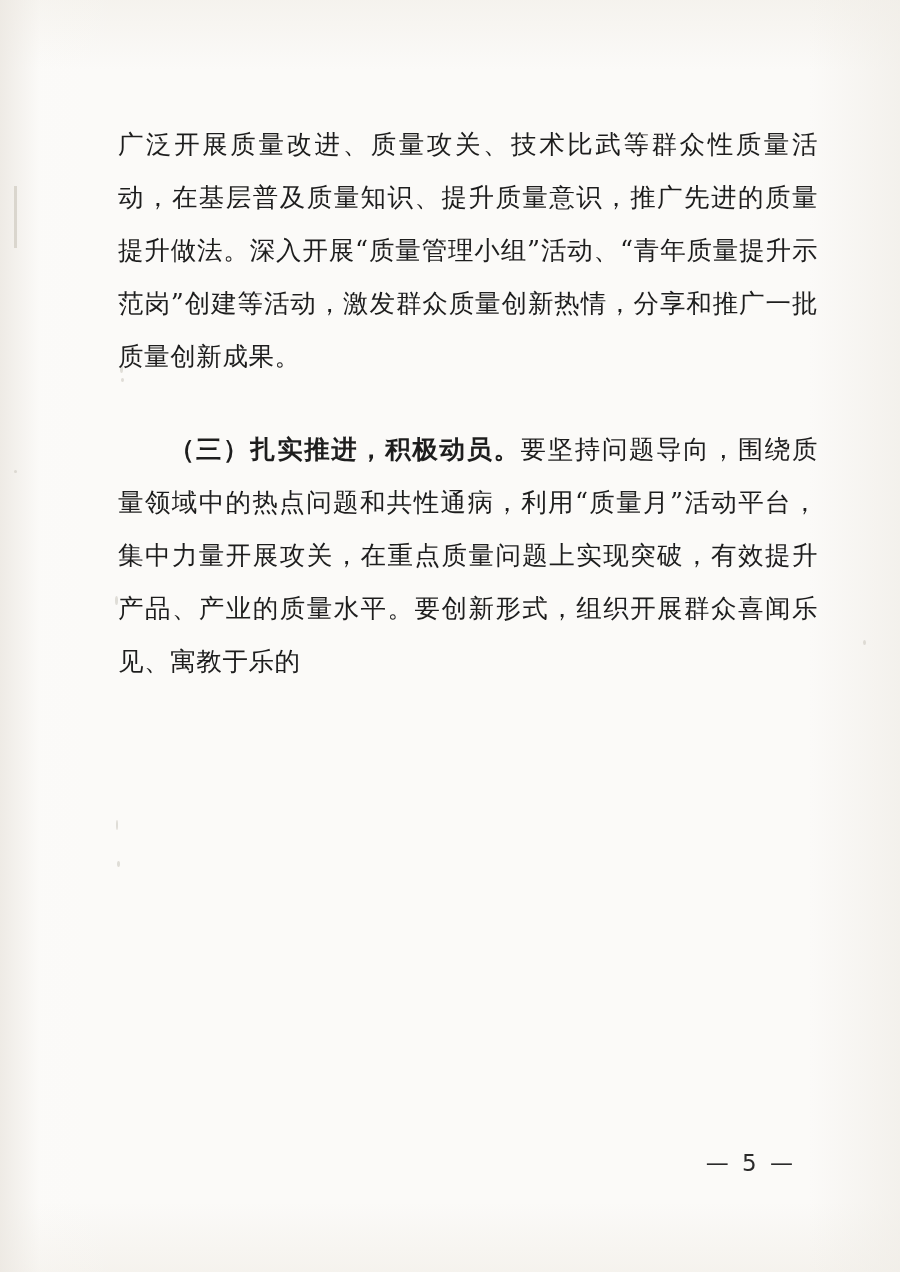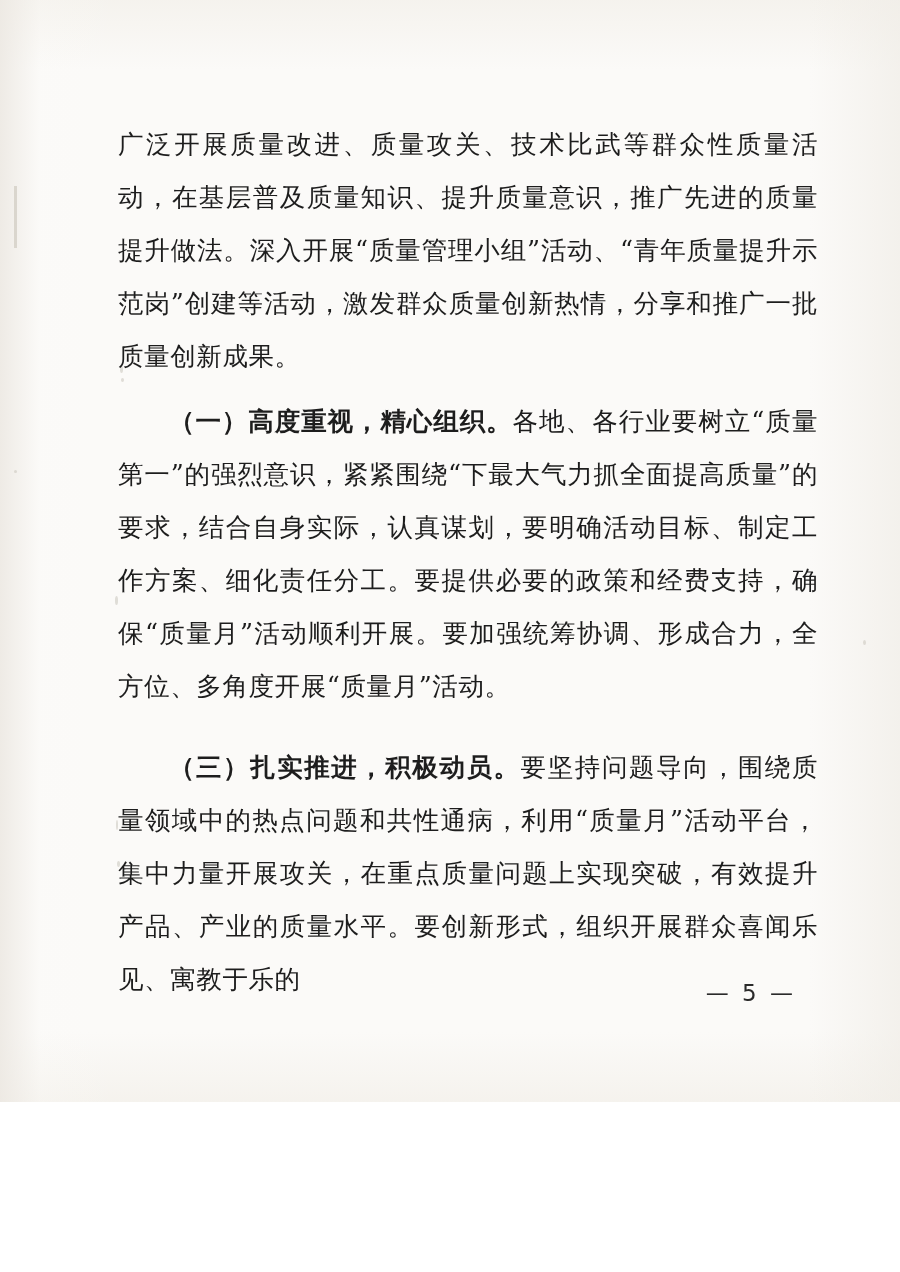--- a/index.html
+++ b/index.html
@@ -6,21 +6,21 @@
     margin: 0;
     padding: 0;
     background: #ffffff;
   }
   body {
     font-family: "DejaVu Serif", "Liberation Serif", serif;
   }
   .page {
     position: relative;
     width: 900px;
-    height: 1102px;
+    height: 1272px;
     background: #fbfaf8;
     overflow: hidden;
   }
   
   .scan-tint {
     position: absolute;
     inset: 0;
     background:
       linear-gradient(90deg, rgba(236,232,226,0.85) 0px, rgba(252,251,249,0.2) 40px, rgba(255,255,255,0) 120px),
       linear-gradient(270deg, rgba(240,237,231,0.7) 0px, rgba(255,255,255,0) 90px),
@@ -102,21 +102,20 @@
 
   <div class="content">
 
     <p class="para">广泛开展质量改进、质量攻关、技术比武等群众性质量活动，在基层普及质量知识、提升质量意识，推广先进的质量提升做法。深入开展“质量管理小组”活动、“青年质量提升示范岗”创建等活动，激发群众质量创新热情，分享和推广一批质量创新成果。</p>
 
     <div class="gap-sm"></div>
 
 
     <div class="gap-sm"></div>
 
-    <p class="para indent"><span class="bold-lead">（一）高度重视，精心组织。</span><span>各地、各行业要树立“质量第一”的强烈意识，紧紧围绕“下最大气力抓全面提高质量”的要求，结合自身实际，认真谋划，要明确活动目标、制定工作方案、细化责任分工。要提供必要的政策和经费支持，确保“质量月”活动顺利开展。要加强统筹协调、形成合力，全方位、多角度开展“质量月”活动。</span></p>
 
     <div class="gap-md"></div>
 
 
     <div class="gap-md"></div>
 
     <p class="para indent"><span class="bold-lead">（三）扎实推进，积极动员。</span><span>要坚持问题导向，围绕质量领域中的热点问题和共性通病，利用“质量月”活动平台，集中力量开展攻关，在重点质量问题上实现突破，有效提升产品、产业的质量水平。要创新形式，组织开展群众喜闻乐见、寓教于乐的</span></p>
 
   </div>
 

